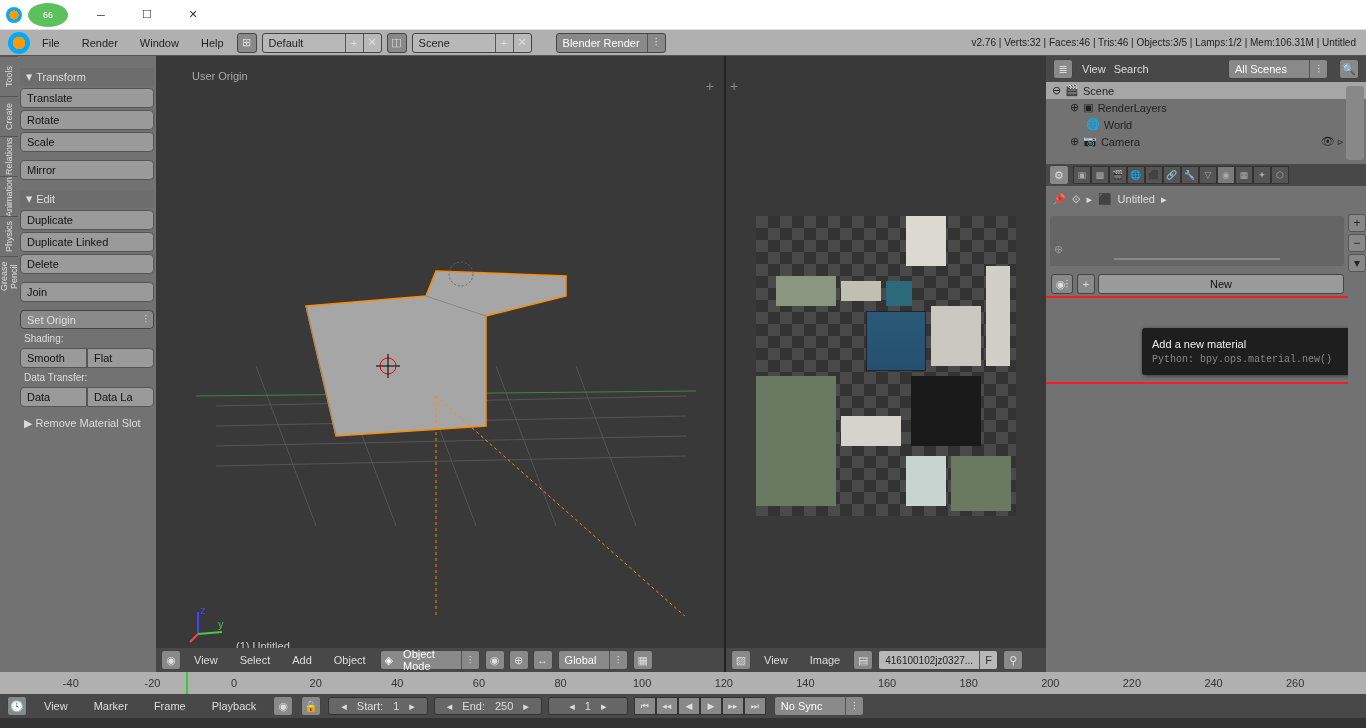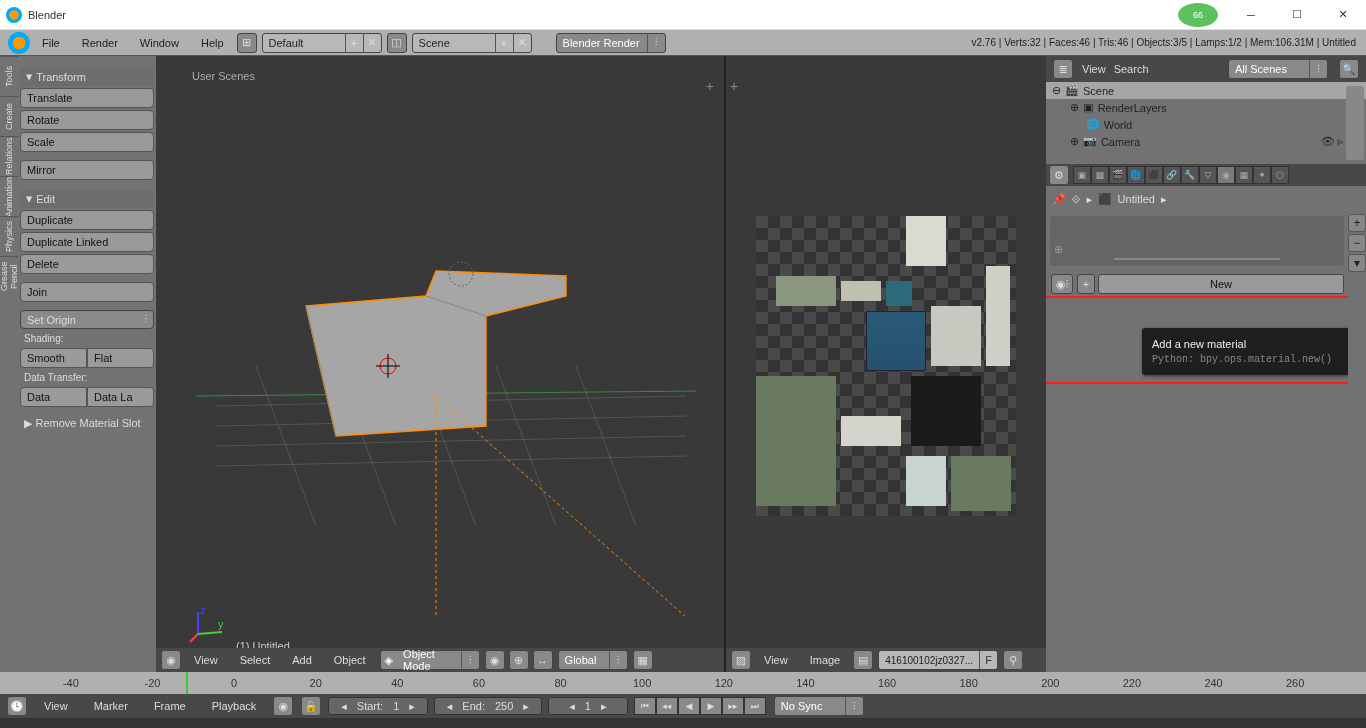--- a/index.html
+++ b/index.html
@@ -69,21 +69,20 @@
 .tl-num{height:18px;background:#666;border:1px solid #333;border-radius:3px;padding:0 12px;color:#ddd;display:flex;align-items:center;gap:10px;font-size:10px}
 .play-btn{width:22px;height:18px;background:#898989;border:1px solid #333;display:flex;align-items:center;justify-content:center;font-size:9px}
 .statusbar{height:10px;background:#333;color:#888;font-size:8px;display:flex;align-items:center;justify-content:flex-end;padding:0 4px}
 svg{display:block}
 </style>
 </head>
 <body>
 
 <div class="titlebar">
   <div class="titlebar-logo"></div>
-  <div class="titlebar-title">Blender</div>
   <div class="win-badge">66</div>
   <div class="win-btn">─</div>
   <div class="win-btn">☐</div>
   <div class="win-btn">✕</div>
 </div>
 
 <div class="menubar">
   <div class="menubar-icon"></div>
   <div class="menu-item">File</div>
   <div class="menu-item">Render</div>
@@ -146,21 +145,21 @@
     <div class="tool-label">Data Transfer:</div>
     <div class="btn-row">
       <div class="tool-btn">Data</div>
       <div class="tool-btn">Data La</div>
     </div>
     <div style="height:6px"></div>
     <div style="color:#ddd;padding:0 4px">▶ <span>Remove Material Slot</span></div>
   </div>
 
   <div class="viewport3d">
-    <div class="vp-label">User Scenes</div>
+    <div class="vp-label">User Origin</div>
     <div style="position:absolute;right:10px;top:22px;color:#888;font-size:14px">+</div>
     <svg width="540" height="520" style="position:absolute;left:0;top:40px">
 
       <g stroke="#555" stroke-width="1">
         <line x1="60" y1="310" x2="530" y2="300"></line>
           <line x1="60" y1="330" x2="530" y2="320"></line>
         <line x1="60" y1="350" x2="530" y2="340"></line>
           <line x1="60" y1="370" x2="530" y2="360"></line>
         <line x1="100" y1="270" x2="160" y2="430"></line>
           <line x1="180" y1="270" x2="240" y2="430"></line>

